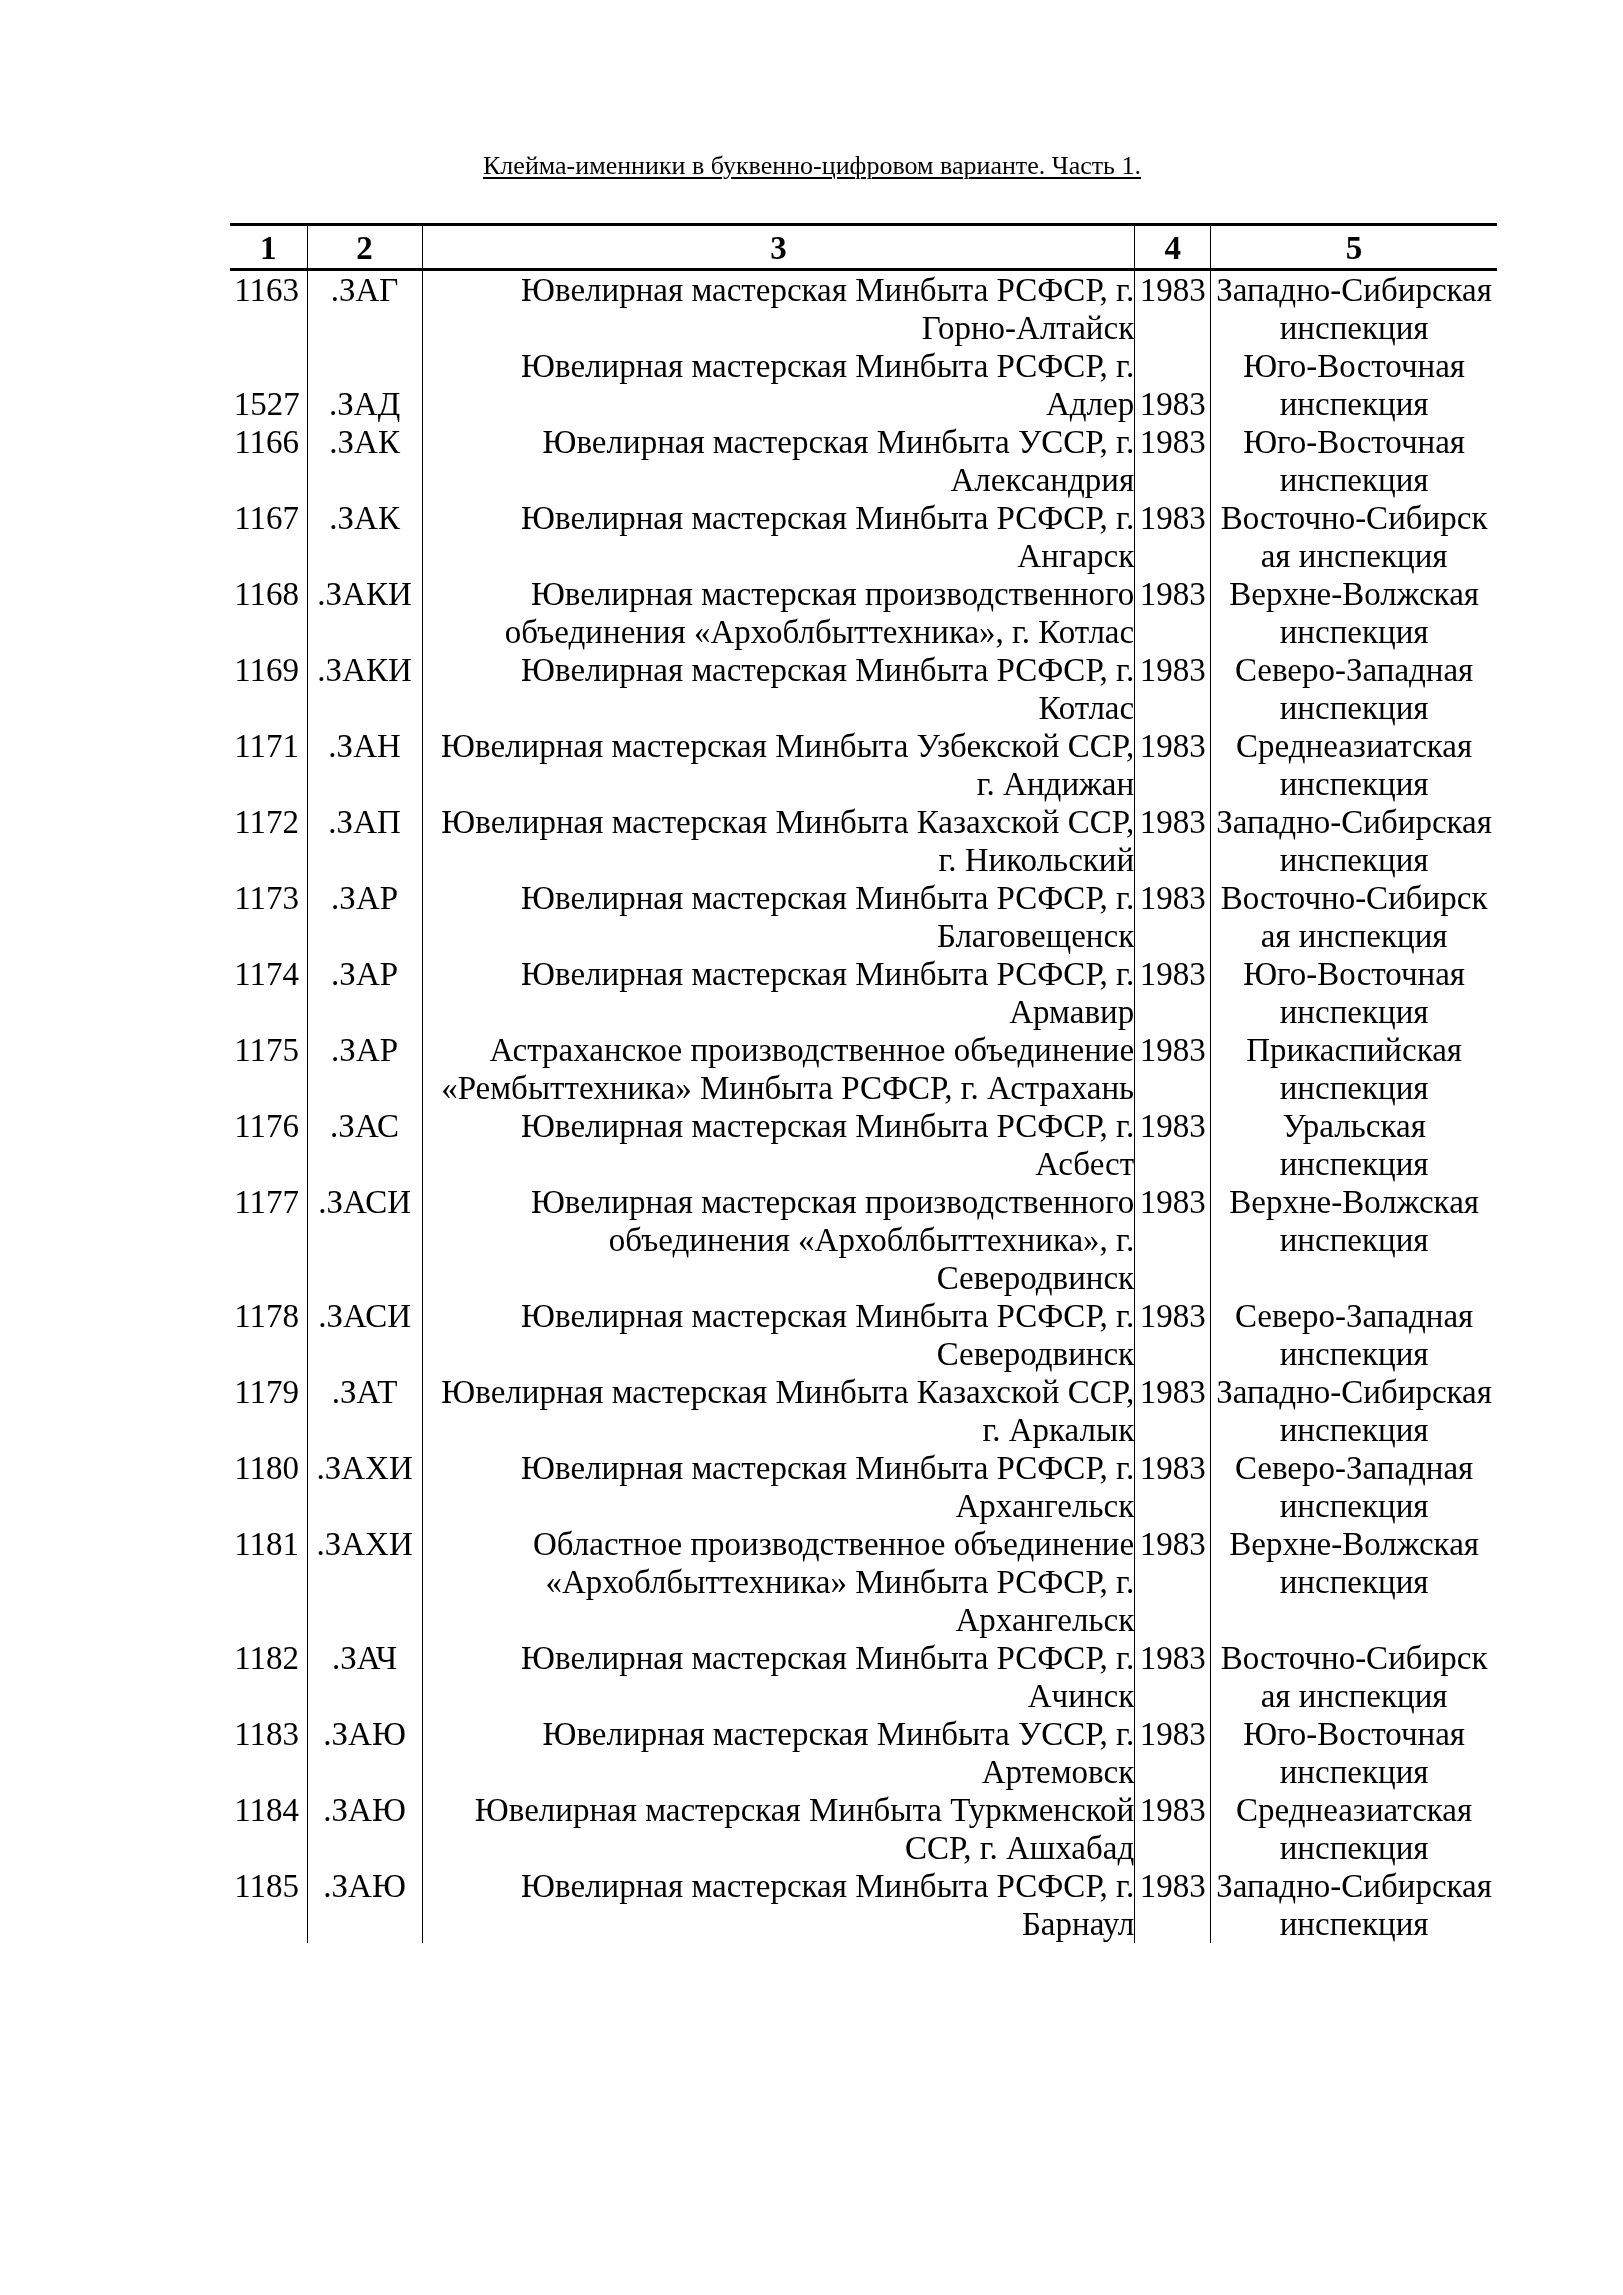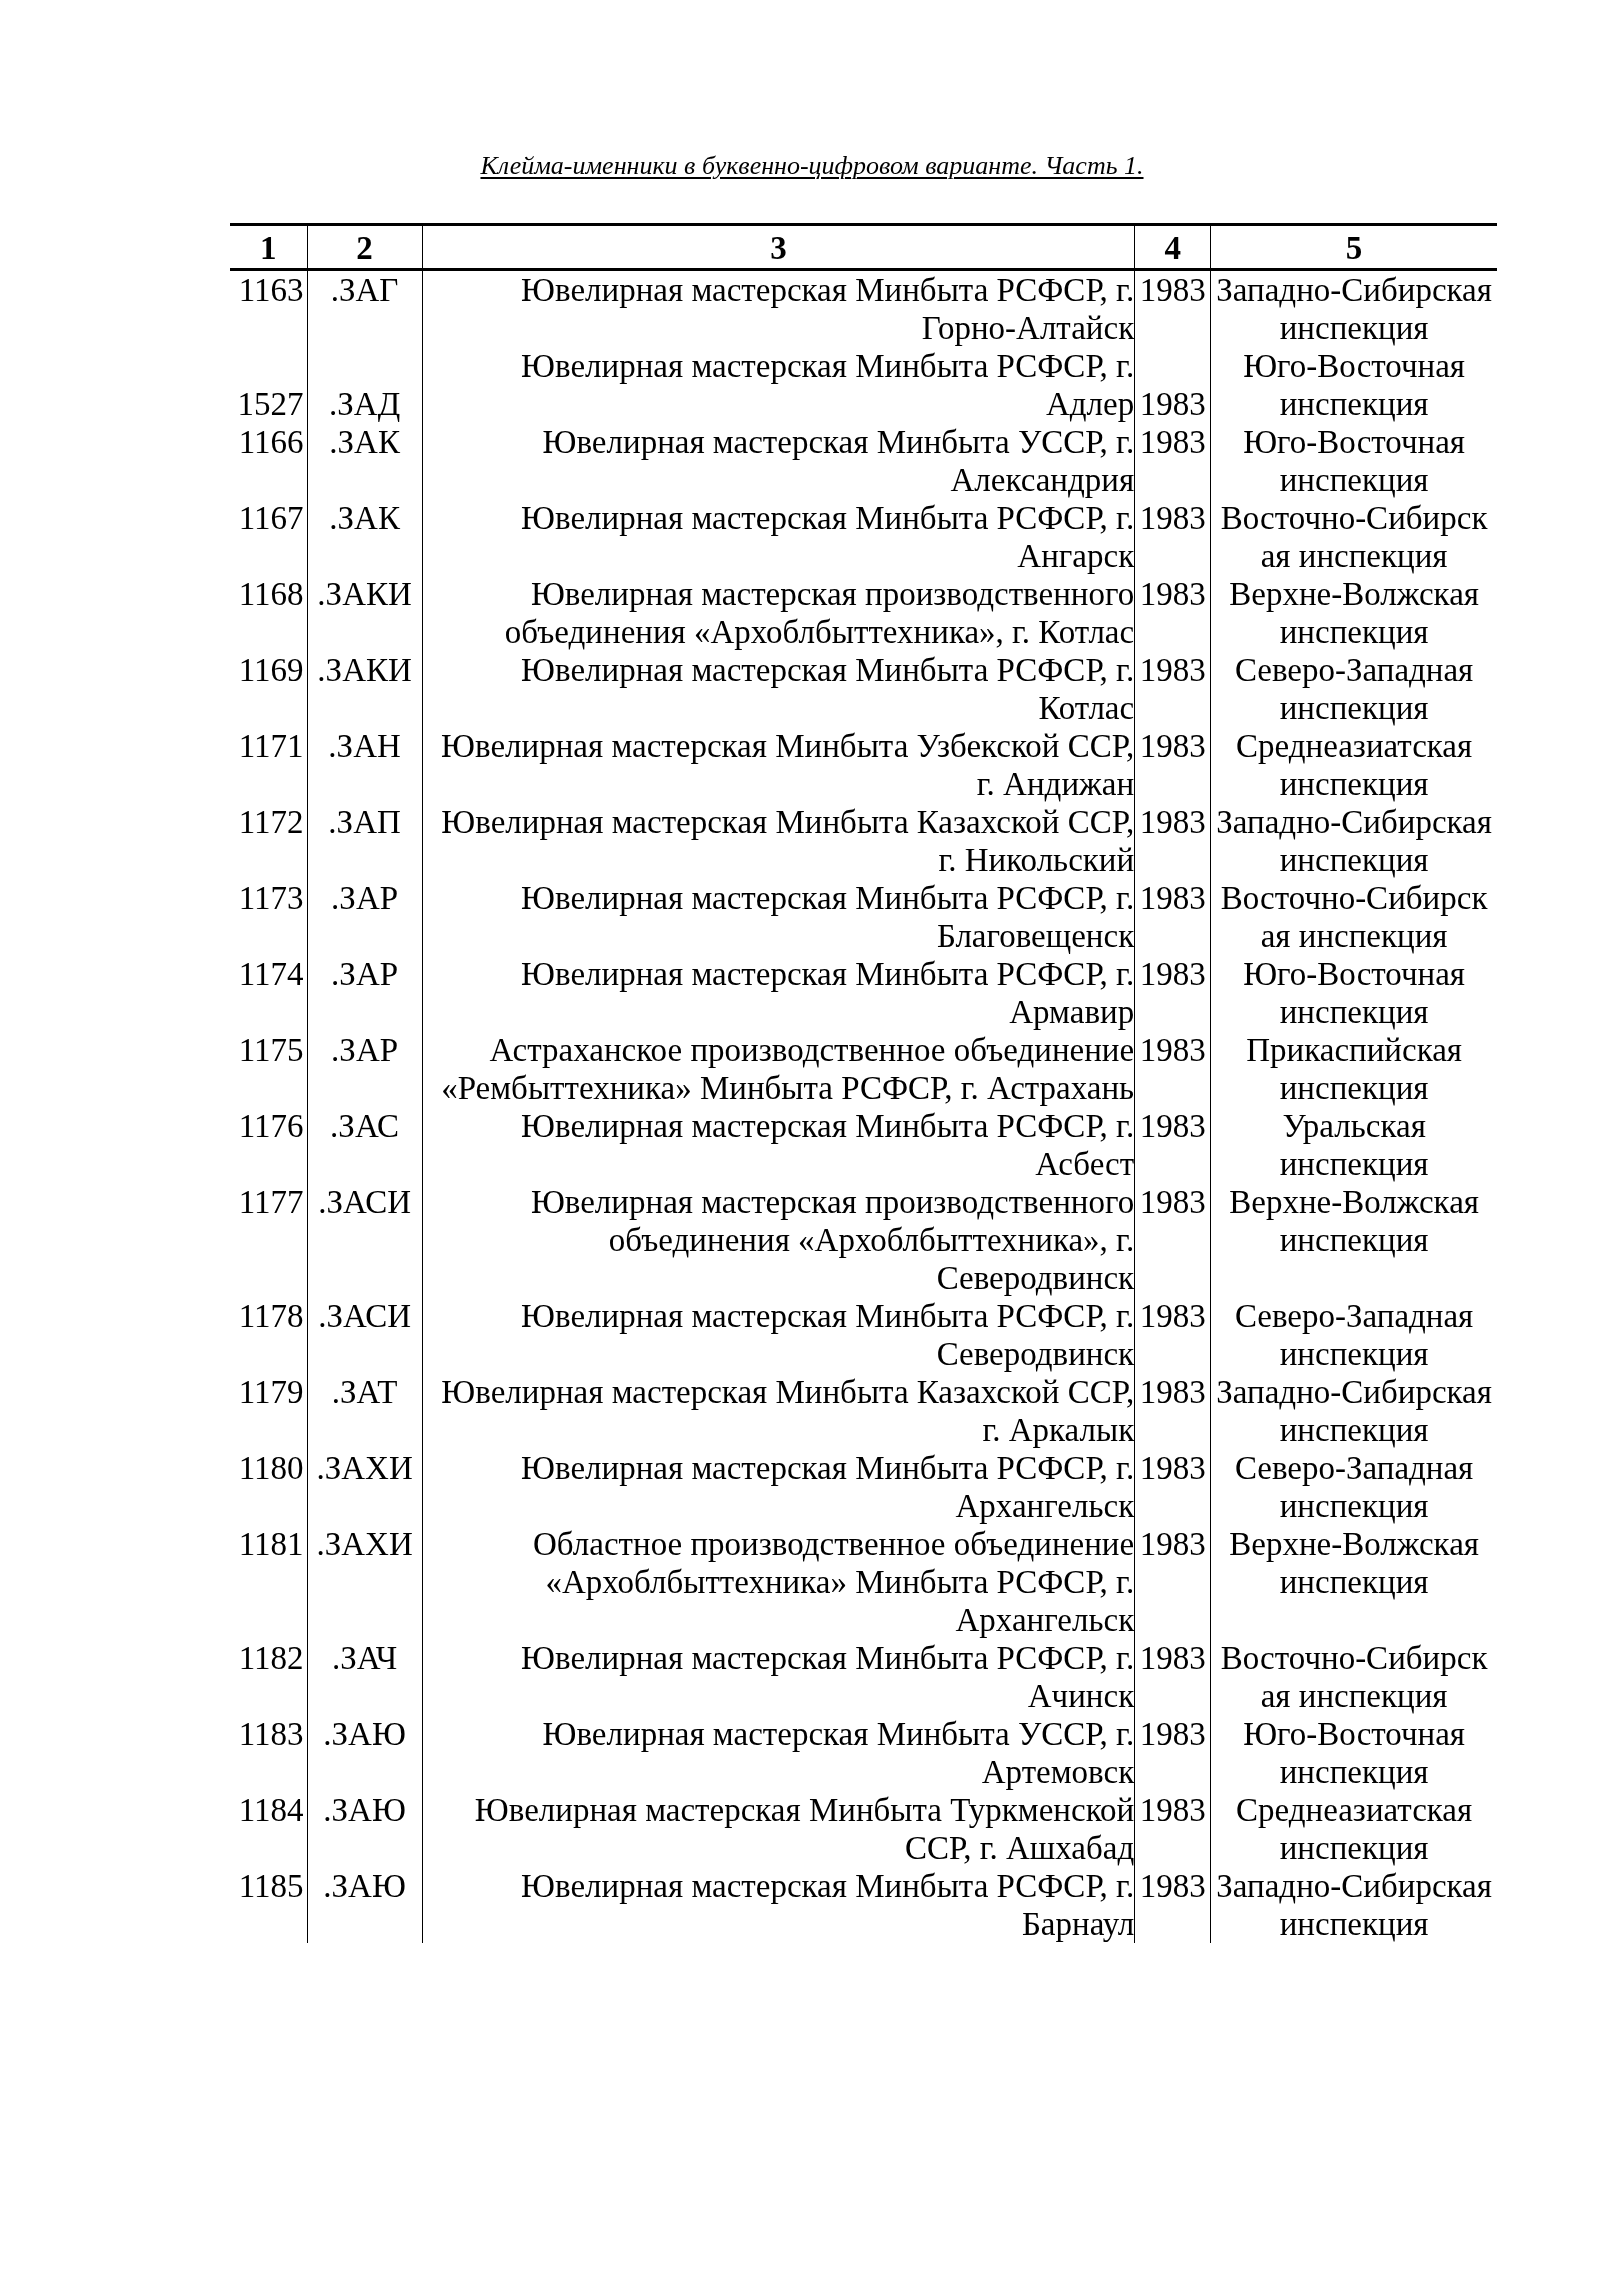--- a/index.html
+++ b/index.html
@@ -15,21 +15,20 @@
       font-family: "Liberation Serif", serif;
       color: #000000;
     }
     .page-title {
       position: absolute;
       left: 0;
       top: 150px;
       width: 1624px;
       text-align: center;
       font-size: 26px;
-      font-style: italic;
       line-height: 32px;
     }
     .page-title span {
       text-decoration: underline;
       text-decoration-thickness: 1.5px;
       text-underline-offset: 3.1px;
     }
     table.register {
       position: absolute;
       left: 230px;
@@ -56,21 +55,21 @@
       line-height: 38px;
       vertical-align: middle;
     }
     table.register th:first-child { border-left: none; }
     table.register td {
       border-left: 1.5px solid #000;
       vertical-align: top;
       padding: 0;
     }
     table.register td:first-child { border-left: none; }
-    td.num { text-align: right; padding-right: 3.1px !important; }
+    td.num { text-align: center; padding-right: 3.1px !important; }
     td.mark { text-align: center; white-space: nowrap; }
     td.desc { text-align: right; padding-left: 4.6px !important; }
     td.year { text-align: center; }
     td.insp { text-align: center; }
     td.bottom { vertical-align: bottom !important; }
   </style>
 </head>
 <body>
 
 <div class="page-title"><span>Клейма-именники в буквенно-цифровом варианте. Часть 1.</span></div>

